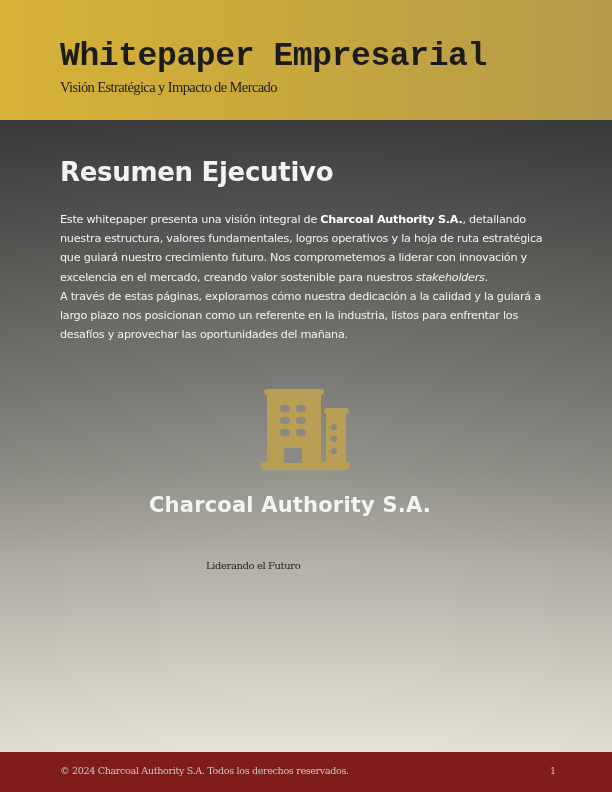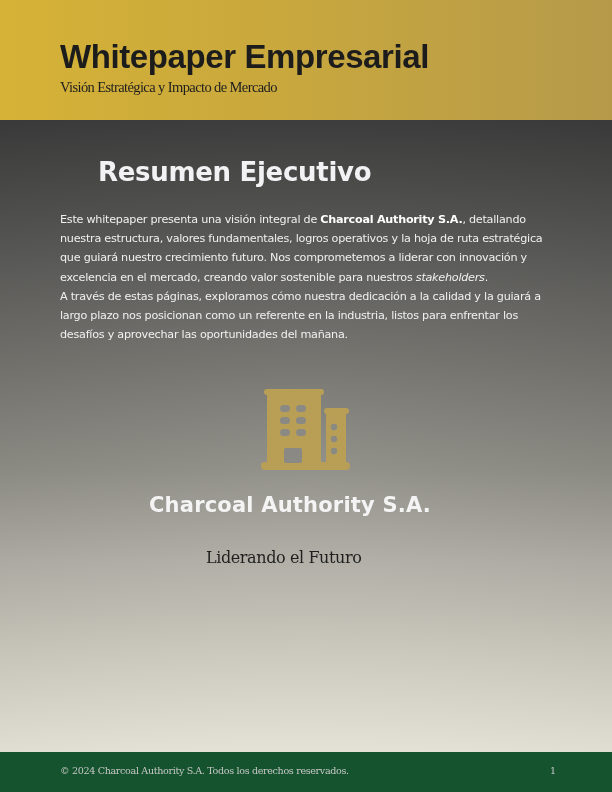--- a/index.html
+++ b/index.html
@@ -5,21 +5,21 @@
   * { margin: 0; padding: 0; box-sizing: border-box; }
   html, body { width: 612px; height: 792px; overflow: hidden; }
   body { position: relative; font-family: "DejaVu Sans", sans-serif; }
 
   .header {
     position: absolute; left: 0; top: 0; width: 612px; height: 120px;
     background: linear-gradient(90deg, #d6b236 0%, #c9a83d 45%, #b69a4a 100%);
   }
   .header-title {
     position: absolute; left: 60px; top: 38px;
-    font-family: Liberation Sans, sans-serif; font-weight: bold;
+    font-family: Liberation Mono, monospace; font-weight: bold;
     font-size: 33px; letter-spacing: -0.4px; color: #1c1c1c; white-space: nowrap;
   }
   .header-subtitle {
     position: absolute; left: 60px; top: 79px;
     font-family: Liberation Serif, serif; font-size: 14.5px;
     color: #1e1e1e; letter-spacing: -0.6px; white-space: nowrap;
   }
 
   .main {
     position: absolute; left: 0; top: 120px; width: 612px; height: 632px;
@@ -27,21 +27,21 @@
   }
   .main::after {
     content: ""; position: absolute; inset: 0;
     background: radial-gradient(ellipse at center, rgba(255,255,255,0.04) 0%, rgba(0,0,0,0.06) 100%);
     pointer-events: none;
   }
 
   .section-title {
     position: absolute; left: 60px; top: 157px;
     font-family: "DejaVu Sans", sans-serif; font-weight: bold;
-    font-size: 26px; color: #f2f2f4; letter-spacing: -0.3px; white-space: nowrap; z-index: 2; margin-left: 38px;
+    font-size: 26px; color: #f2f2f4; letter-spacing: -0.3px; white-space: nowrap; z-index: 2;
   }
 
   .body-text {
     position: absolute; left: 60px; top: 210px; width: 490px;
     font-family: "DejaVu Sans", sans-serif; font-size: 11.2px; line-height: 19.2px;
     color: #f0f0f0; letter-spacing: -0.25px; z-index: 2;
   }
   .body-text strong { font-weight: bold; color: #ffffff; }
   .body-text em { font-style: italic; }
 
@@ -49,28 +49,28 @@
     position: absolute; left: 260px; top: 388px; width: 92px; height: 84px; z-index: 2;
   }
 
   .company-name {
     position: absolute; left: 0; width: 580px; top: 493px; text-align: center;
     font-family: "DejaVu Sans", sans-serif; font-weight: bold; font-size: 21px;
     color: #f4f4f4; letter-spacing: 0.2px; z-index: 2;
   }
 
   .tagline {
-    position: absolute; left: 206px; top: 548px;
-    font-family: "DejaVu Serif", serif; font-size: 16px;
+    position: absolute; left: 206px; top: 560px;
+    font-family: "DejaVu Serif", serif; font-size: 10px;
     color: #1f1f1f; letter-spacing: -0.4px; white-space: nowrap; z-index: 2;
   }
 
   .footer {
     position: absolute; left: 0; top: 752px; width: 612px; height: 40px;
-    background: #14532d;
+    background: #7f1d1d;
   }
   .footer-copyright {
     position: absolute; left: 60px; top: 13px;
     font-family: "DejaVu Serif", serif; font-size: 9.6px; color: #c8c8c8;
     letter-spacing: -0.35px; white-space: nowrap;
   }
   .footer-page {
     position: absolute; right: 56px; top: 13px;
     font-family: "DejaVu Serif", serif; font-size: 9.6px; color: #c8c8c8;
   }

